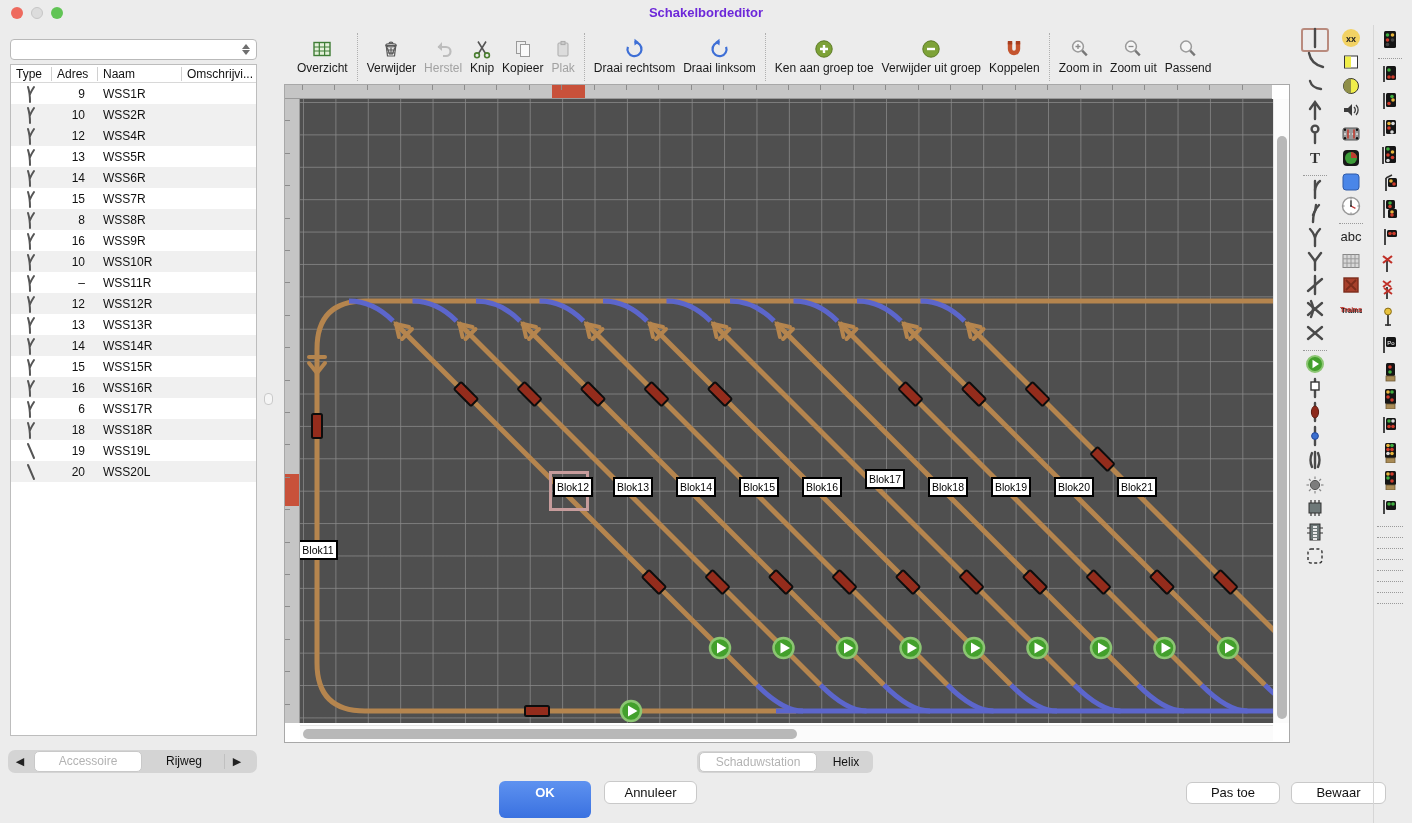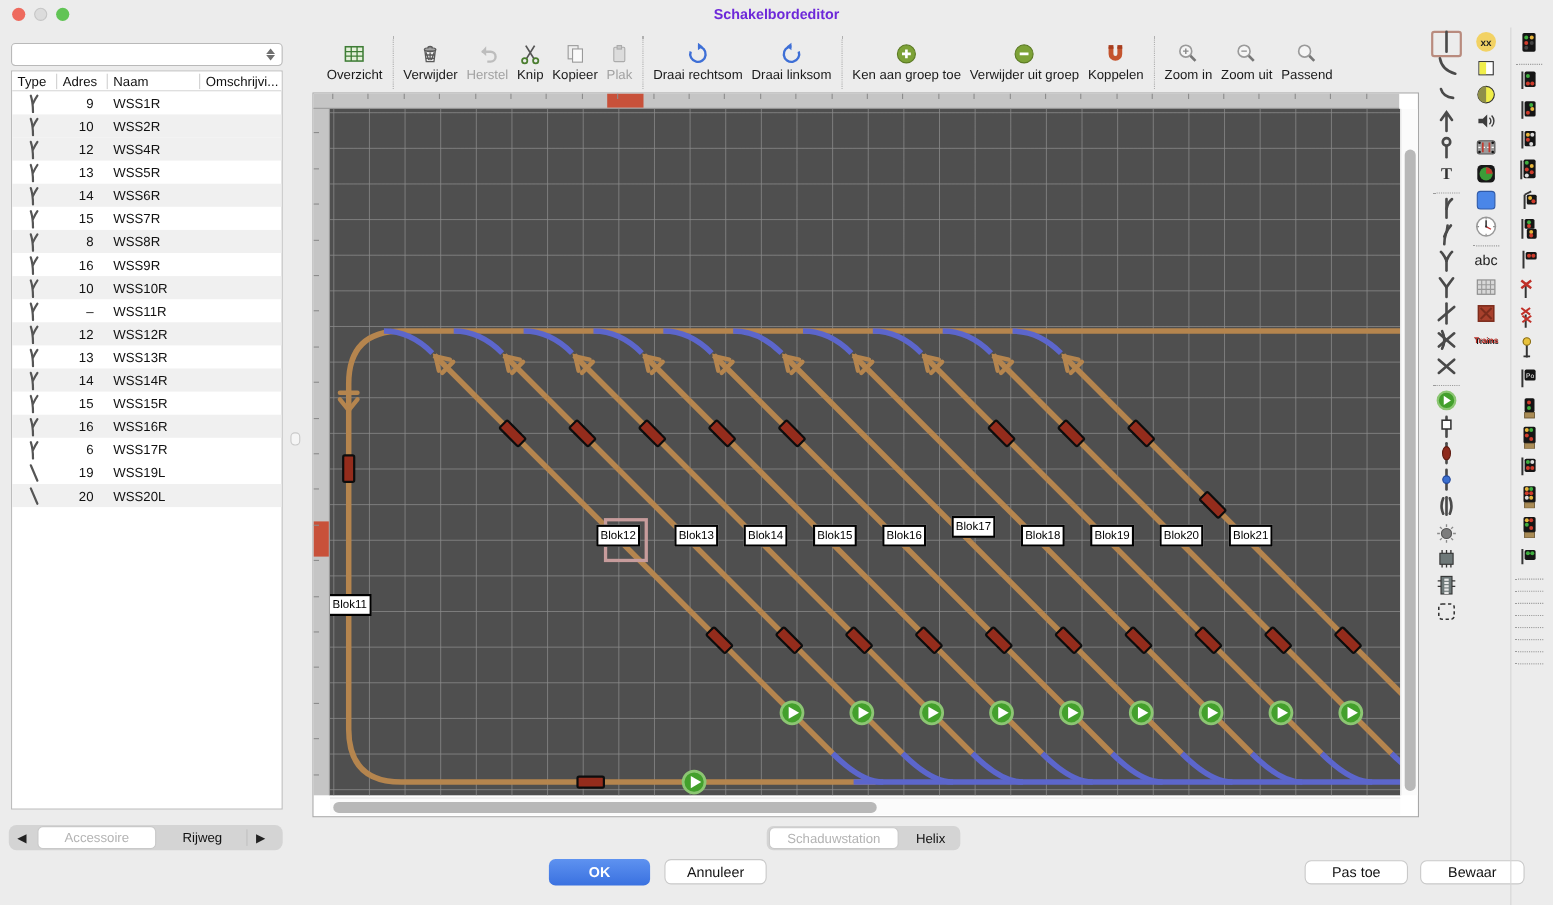--- a/index.html
+++ b/index.html
@@ -61,21 +61,21 @@
   .selbox{position:absolute;border:3px solid #c79c9c;width:34px;height:34px;z-index:2;}
   .vscroll{position:absolute;left:988px;top:14px;width:16px;height:624px;background:#fbfbfb;border-left:1px solid #e6e6e6;box-sizing:border-box;}
   .vthumb{position:absolute;left:3px;top:37px;width:10px;height:583px;background:#b8b8b8;border-radius:5px;}
   .hscroll{position:absolute;left:15px;top:640px;width:973px;height:16px;background:#fbfbfb;border-top:1px solid #e6e6e6;box-sizing:border-box;}
   .hthumb{position:absolute;top:3px;left:3px;width:494px;height:10px;background:#b8b8b8;border-radius:5px;}
   
   .btabs{left:697px;top:751px;width:176px;height:22px;background:#d4d4d4;border-radius:6px;display:flex;align-items:center;font-size:12px;}
   .bseg1{width:116px;height:18px;line-height:18px;background:#fff;border:1px solid #c9c9c9;border-radius:5px;margin:1px 2px;text-align:center;color:#b3b3b3;}
   .bseg2{flex:1;text-align:center;color:#111;}
   .btn{position:absolute;border-radius:6px;font-size:13px;text-align:center;}
-  .btn-ok{left:499px;top:781px;width:92px;height:24px;line-height:23px;background:linear-gradient(#5e92f0,#3a71e0);color:#fff;font-weight:bold;}
+  .btn-ok{left:499px;top:781px;width:92px;height:37px;line-height:23px;background:linear-gradient(#5e92f0,#3a71e0);color:#fff;font-weight:bold;}
   .white-btn{background:#fff;border:1px solid #c9c9c9;box-sizing:border-box;color:#111;}
   .btn-ann{left:604px;top:781px;width:93px;height:23px;line-height:21px;}
   .btn-pas{left:1186px;top:782px;width:94px;height:22px;line-height:20px;}
   .btn-bew{left:1291px;top:782px;width:95px;height:22px;line-height:20px;}
   
   .right-div{left:1373px;top:25px;width:1px;height:798px;background:#d6d6d6;}
   .pal{position:absolute;display:flex;flex-direction:column;align-items:center;}
   .pal-item{width:28px;height:24px;display:flex;align-items:center;justify-content:center;}
   .pal3 .pal-item{height:27px;}
   .pal-item.sel{border:2px solid #b98b7e;border-radius:3px;box-sizing:border-box;}
@@ -278,20 +278,31 @@
       </div>
       <div class="lt-row">
         <div class="c-type">
           <svg width="14" height="18" viewBox="0 0 14 18">
             <path d="M6,17Q6,8 4,2" stroke="#555" stroke-width="2" fill="none" stroke-linecap="round"></path>
             <path d="M6,9Q8,5 10,2" stroke="#555" stroke-width="2" fill="none" stroke-linecap="round"></path>
           </svg>
         </div>
   <div class="c-adres">6</div>
   <div class="c-naam">WSS17R</div>
+  <div class="c-oms"></div>
+      </div>
+      <div class="lt-row shade">
+        <div class="c-type">
+          <svg width="14" height="18" viewBox="0 0 14 18">
+            <path d="M6,17Q6,8 4,2" stroke="#555" stroke-width="2" fill="none" stroke-linecap="round"></path>
+            <path d="M6,9Q8,5 10,2" stroke="#555" stroke-width="2" fill="none" stroke-linecap="round"></path>
+          </svg>
+        </div>
+  <div class="c-adres">18</div>
+  <div class="c-naam">WSS18R</div>
   <div class="c-oms"></div>
       </div>
       <div class="lt-row">
         <div class="c-type">
           <svg width="14" height="18" viewBox="0 0 14 18">
             <path d="M4,2Q7,9 10,16" stroke="#555" stroke-width="2" fill="none" stroke-linecap="round"></path>
           </svg>
         </div>
   <div class="c-adres">19</div>
   <div class="c-naam">WSS19L</div>
@@ -691,21 +702,21 @@
         <g transform="translate(928,549)">
           <circle r="10" fill="#43a02c" stroke="#8cc673" stroke-width="2.5"></circle>
           <path d="M-3,-5.5L6.5,0L-3,5.5Z" fill="#fff"></path>
         </g>
         <g transform="translate(331,612)">
           <circle r="10" fill="#43a02c" stroke="#8cc673" stroke-width="2.5"></circle>
           <path d="M-3,-5.5L6.5,0L-3,5.5Z" fill="#fff"></path>
         </g>
       </svg>
       <div class="selbox" style="left: 249px; top: 372px;"></div>
-      <div class="blok" style="left: 242px; top: 378px;">Blok12</div>
+      <div class="blok" style="left: 253px; top: 378px;">Blok12</div>
       <div class="blok" style="left: 313px; top: 378px;">Blok13</div>
       <div class="blok" style="left: 376px; top: 378px;">Blok14</div>
       <div class="blok" style="left: 439px; top: 378px;">Blok15</div>
       <div class="blok" style="left: 502px; top: 378px;">Blok16</div>
       <div class="blok" style="left: 565px; top: 370px;">Blok17</div>
       <div class="blok" style="left: 628px; top: 378px;">Blok18</div>
       <div class="blok" style="left: 691px; top: 378px;">Blok19</div>
       <div class="blok" style="left: 754px; top: 378px;">Blok20</div>
       <div class="blok" style="left: 817px; top: 378px;">Blok21</div>
       <div class="blok" style="left: -2px; top: 441px;">Blok11</div>

